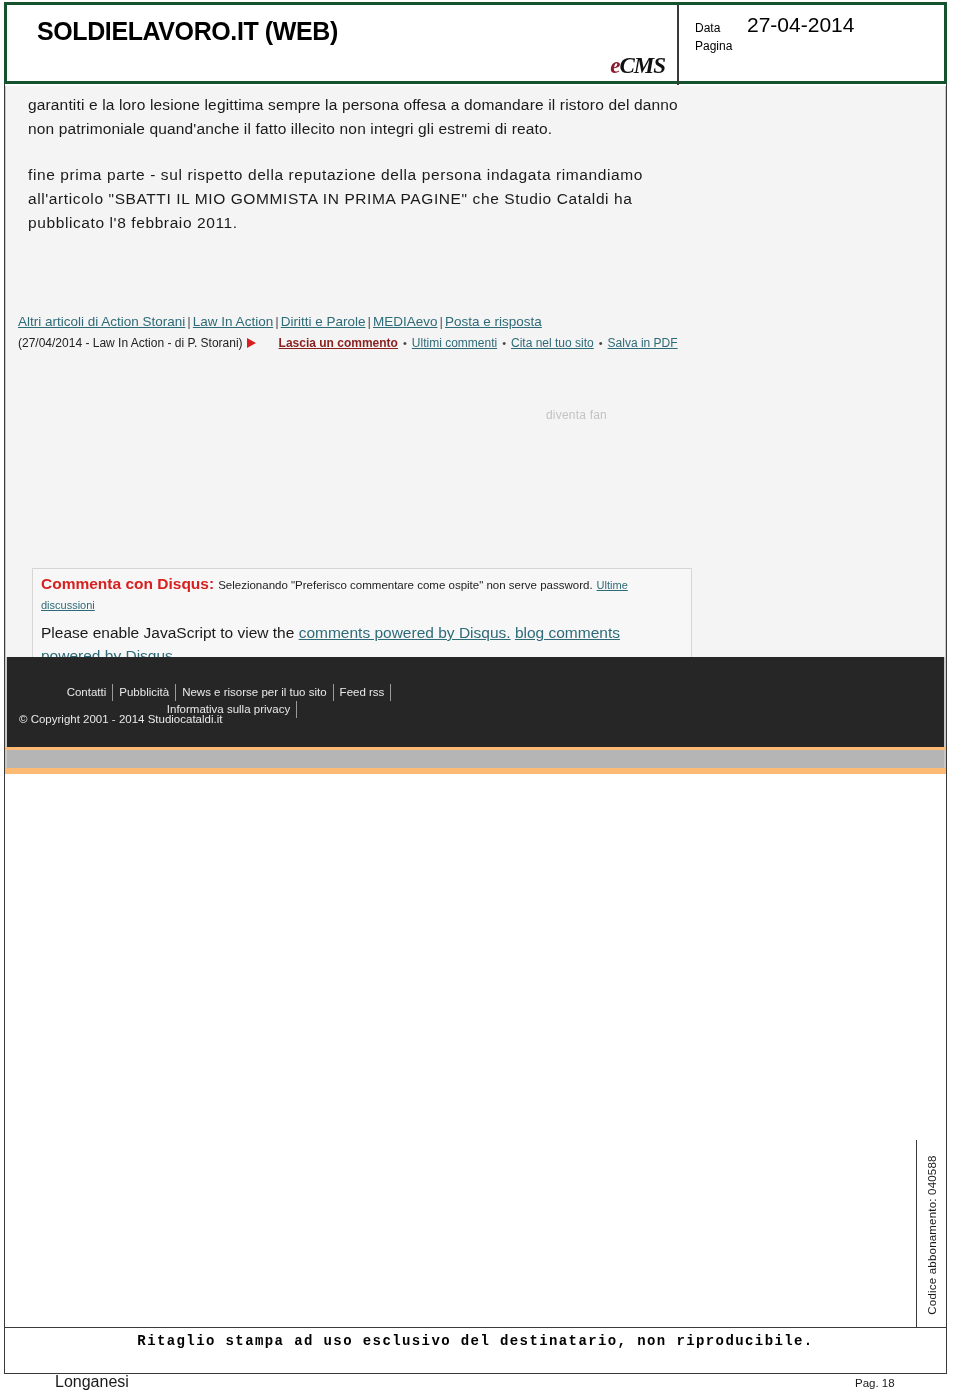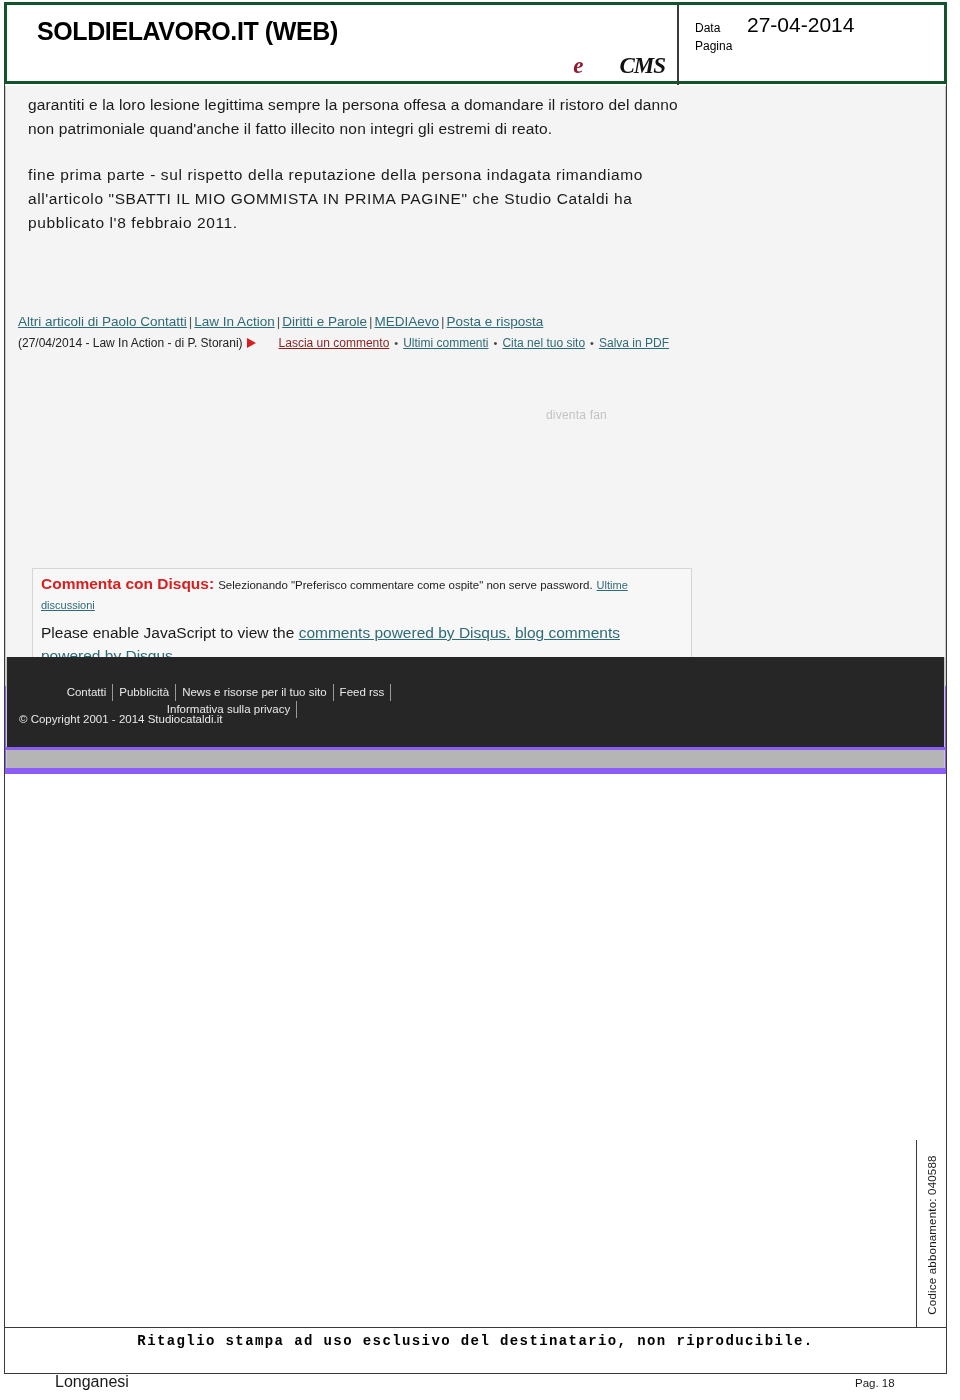--- a/index.html
+++ b/index.html
@@ -60,21 +60,21 @@
     right: 12px;
     bottom: 6px;
     font-family: "Liberation Serif", serif;
     font-style: italic;
     font-size: 23px;
     font-weight: bold;
     letter-spacing: -1px;
     white-space: nowrap;
   }
   .cms-logo .cms-e { color: #8d1b2d; }
-  .cms-logo .cms-rest { color: #111; margin-left: 37px; }
+  .cms-logo .cms-rest { color: #111; }
 
   .masthead-right {
     position: absolute;
     left: 676px;
     top: 0;
     width: 265px;
     height: 80px;
   }
   .meta-row {
     position: absolute;
@@ -96,21 +96,21 @@
   .meta-row.r2 { top: 31px; }
   .meta-row.r3 { top: 50px; margin-top: 43px; }
 
   
   .web-clip {
     position: absolute;
     left: 5px;
     top: 86px;
     width: 941px;
     height: 688px;
-    background: #8b5cf6;
+    background: #fdba74;
     overflow: hidden;
   }
   .web-body {
     position: absolute;
     left: 0; top: 0;
     width: 941px;
     height: 600px;
     background: #f4f4f4;
     border-left: 1px solid #c9c9c9;
     border-right: 1px solid #c9c9c9;
@@ -150,21 +150,21 @@
     left: 12px;
     top: 248px;
     width: 710px;
     font-size: 12px;
     line-height: 19px;
     color: #222;
   }
   .byline-row a { color: #2e6b78; text-decoration: underline; }
   .byline-row a.strong-link {
     color: #8a1f1f;
-    font-weight: normal;
+    font-weight: bold;
     text-decoration: underline;
     padding-left: 20px;
   }
   .bullet-dot {
     display: inline-block;
     padding: 0 5px;
     color: #444;
     font-size: 11px;
   }
   .flag-icon {
@@ -352,21 +352,21 @@
 
 <div class="web-clip">
   <div class="web-body">
 
     <div class="article-text">
       <p class="p1">garantiti e la loro lesione legittima sempre la persona offesa a domandare il ristoro del danno non patrimoniale quand'anche il fatto illecito non integri gli estremi di reato.</p>
       <p class="p2">fine prima parte - sul rispetto della reputazione della persona indagata rimandiamo all'articolo "SBATTI IL MIO GOMMISTA IN PRIMA PAGINE" che Studio Cataldi ha pubblicato l'8 febbraio 2011.</p>
     </div>
 
     <div class="links-row">
-      <a href="#">Altri articoli di Paolo Contatti</a><span class="sep">|</span><a href="#">Law In Action</a><span class="sep">|</span><a href="#">Diritti e Parole</a><span class="sep">|</span><a href="#">MEDIAevo</a><span class="sep">|</span><a href="#">Posta e risposta</a>
+      <a href="#">Altri articoli di Action Storani</a><span class="sep">|</span><a href="#">Law In Action</a><span class="sep">|</span><a href="#">Diritti e Parole</a><span class="sep">|</span><a href="#">MEDIAevo</a><span class="sep">|</span><a href="#">Posta e risposta</a>
     </div>
 
     <div class="byline-row">
       <span>(27/04/2014 - Law In Action - di P. Storani)</span><span class="flag-icon"></span><a href="#" class="strong-link">Lascia un commento</a><span class="bullet-dot">•</span><a href="#">Ultimi commenti</a><span class="bullet-dot">•</span><a href="#">Cita nel tuo sito</a><span class="bullet-dot">•</span><a href="#">Salva in PDF</a>
     </div>
 
     <div class="fan-text">diventa fan</div>
 
     <div class="disqus-box">
       <div class="disqus-head">

